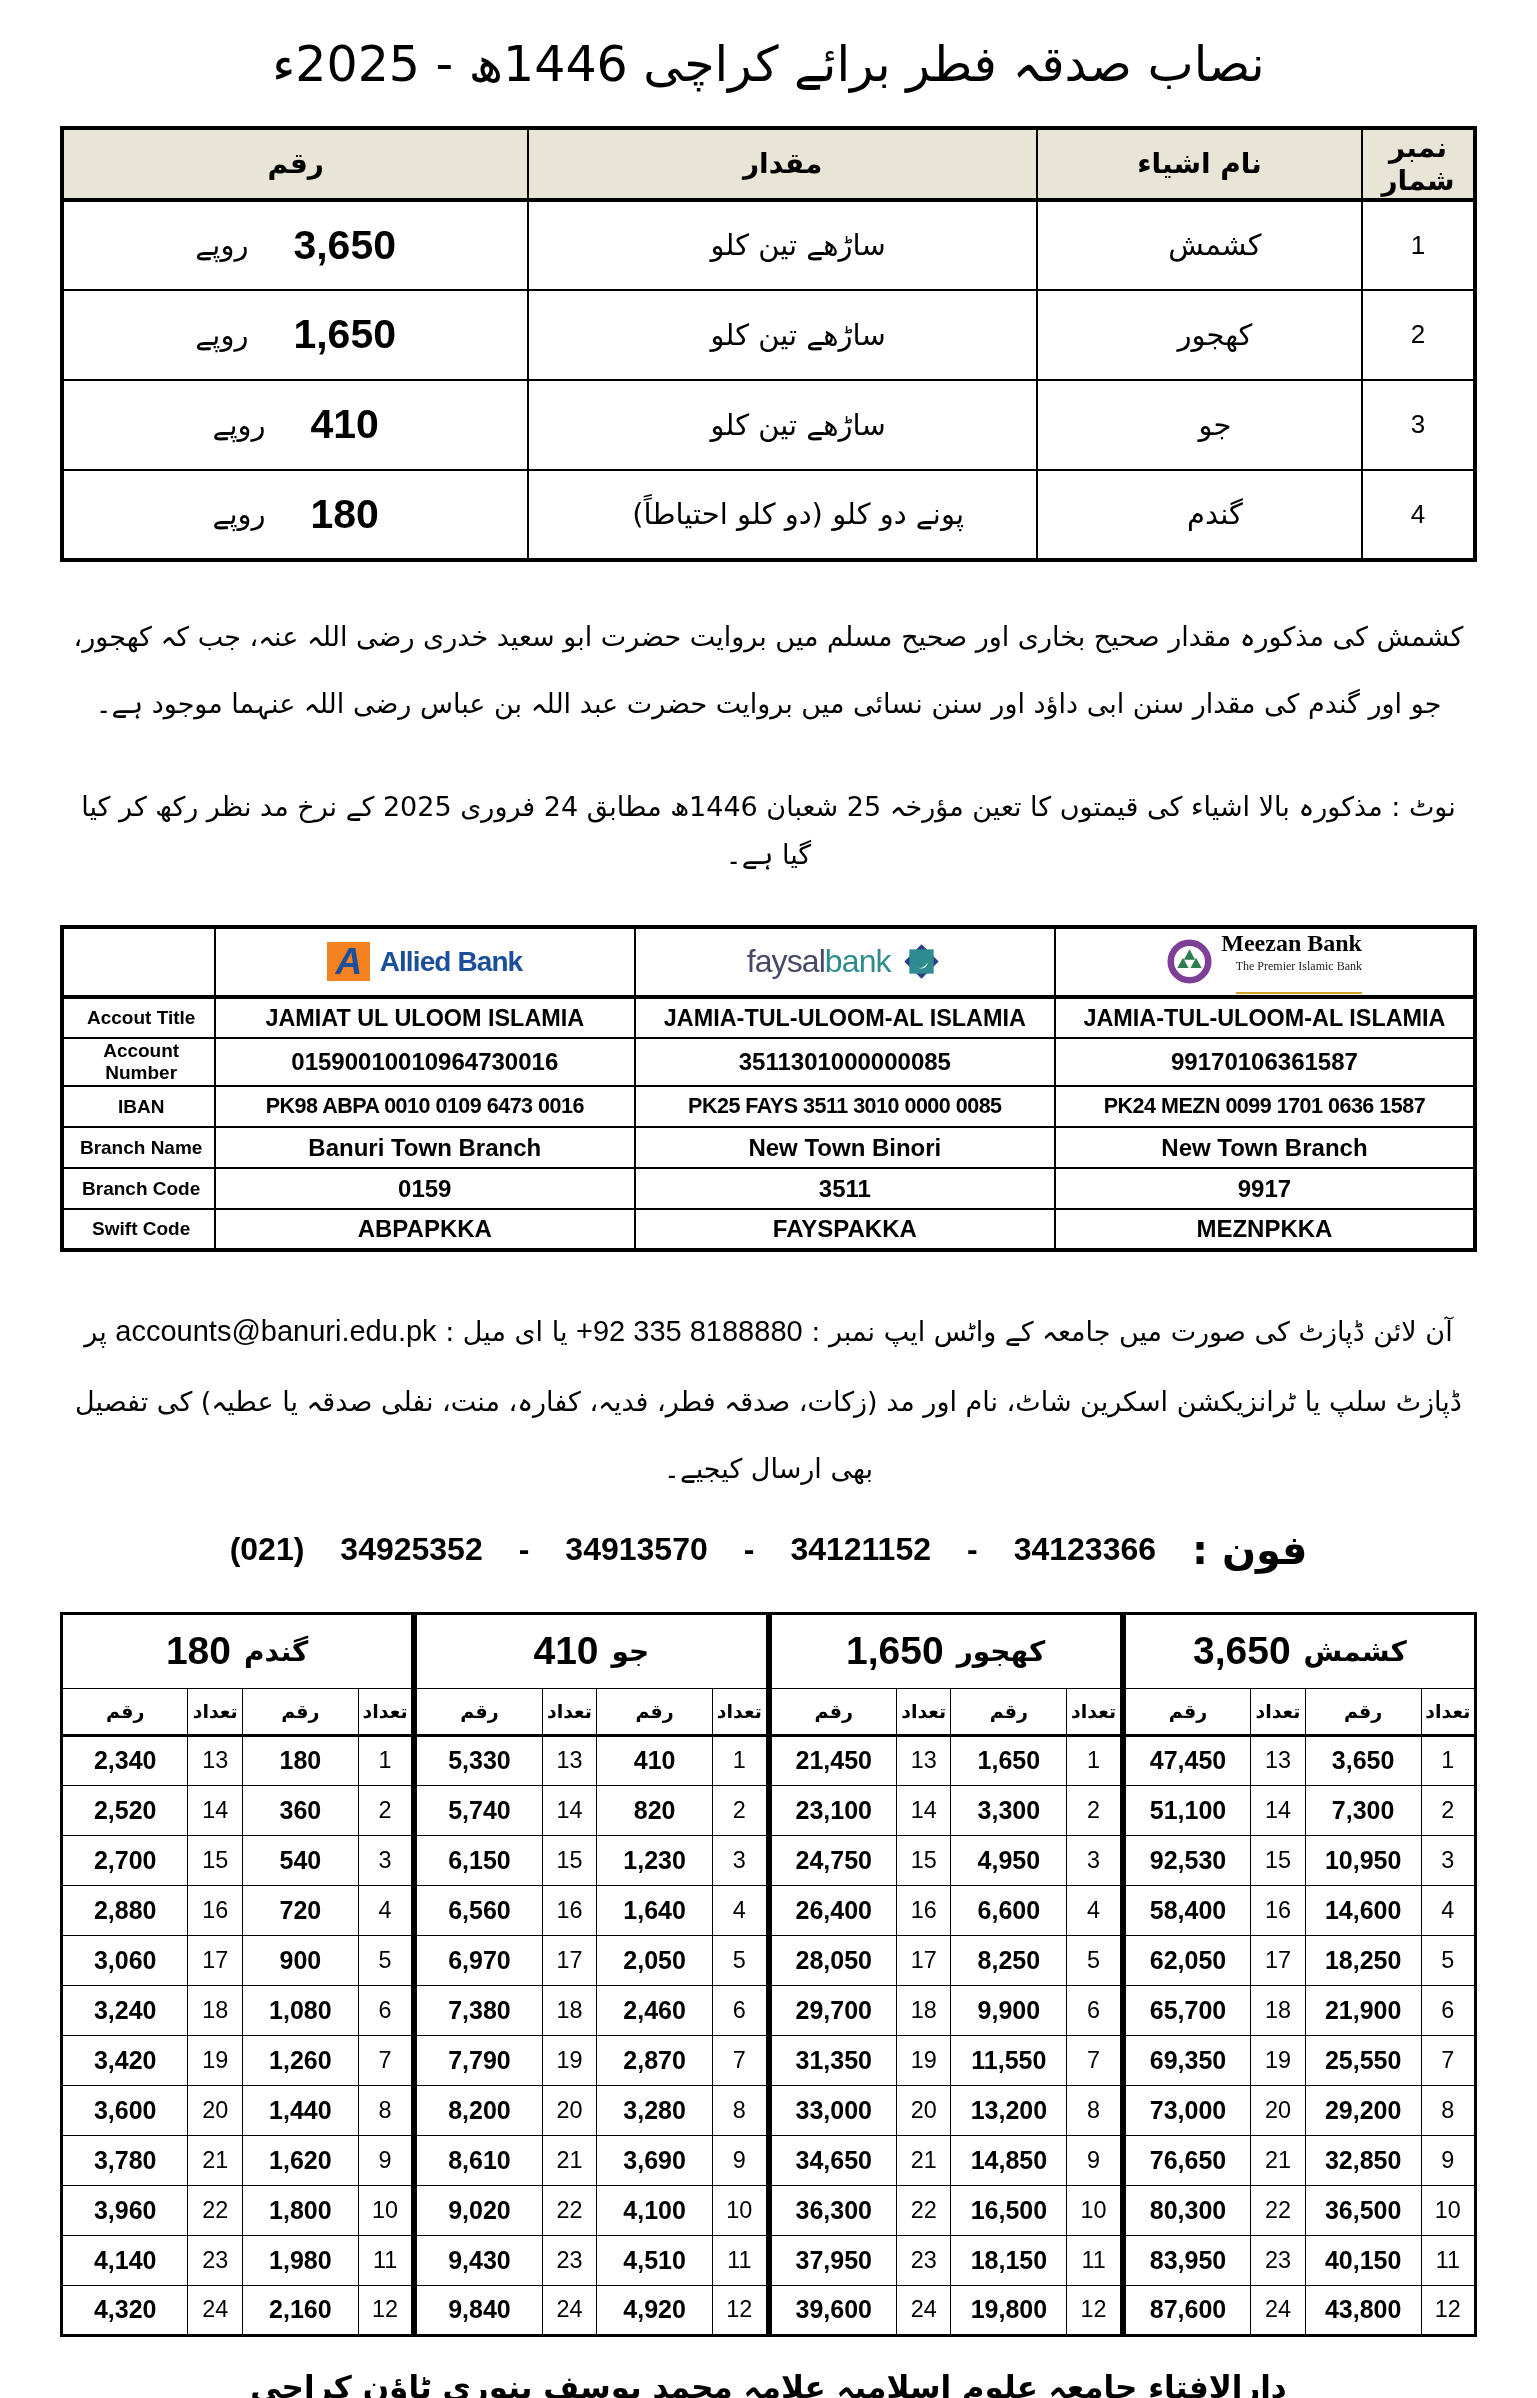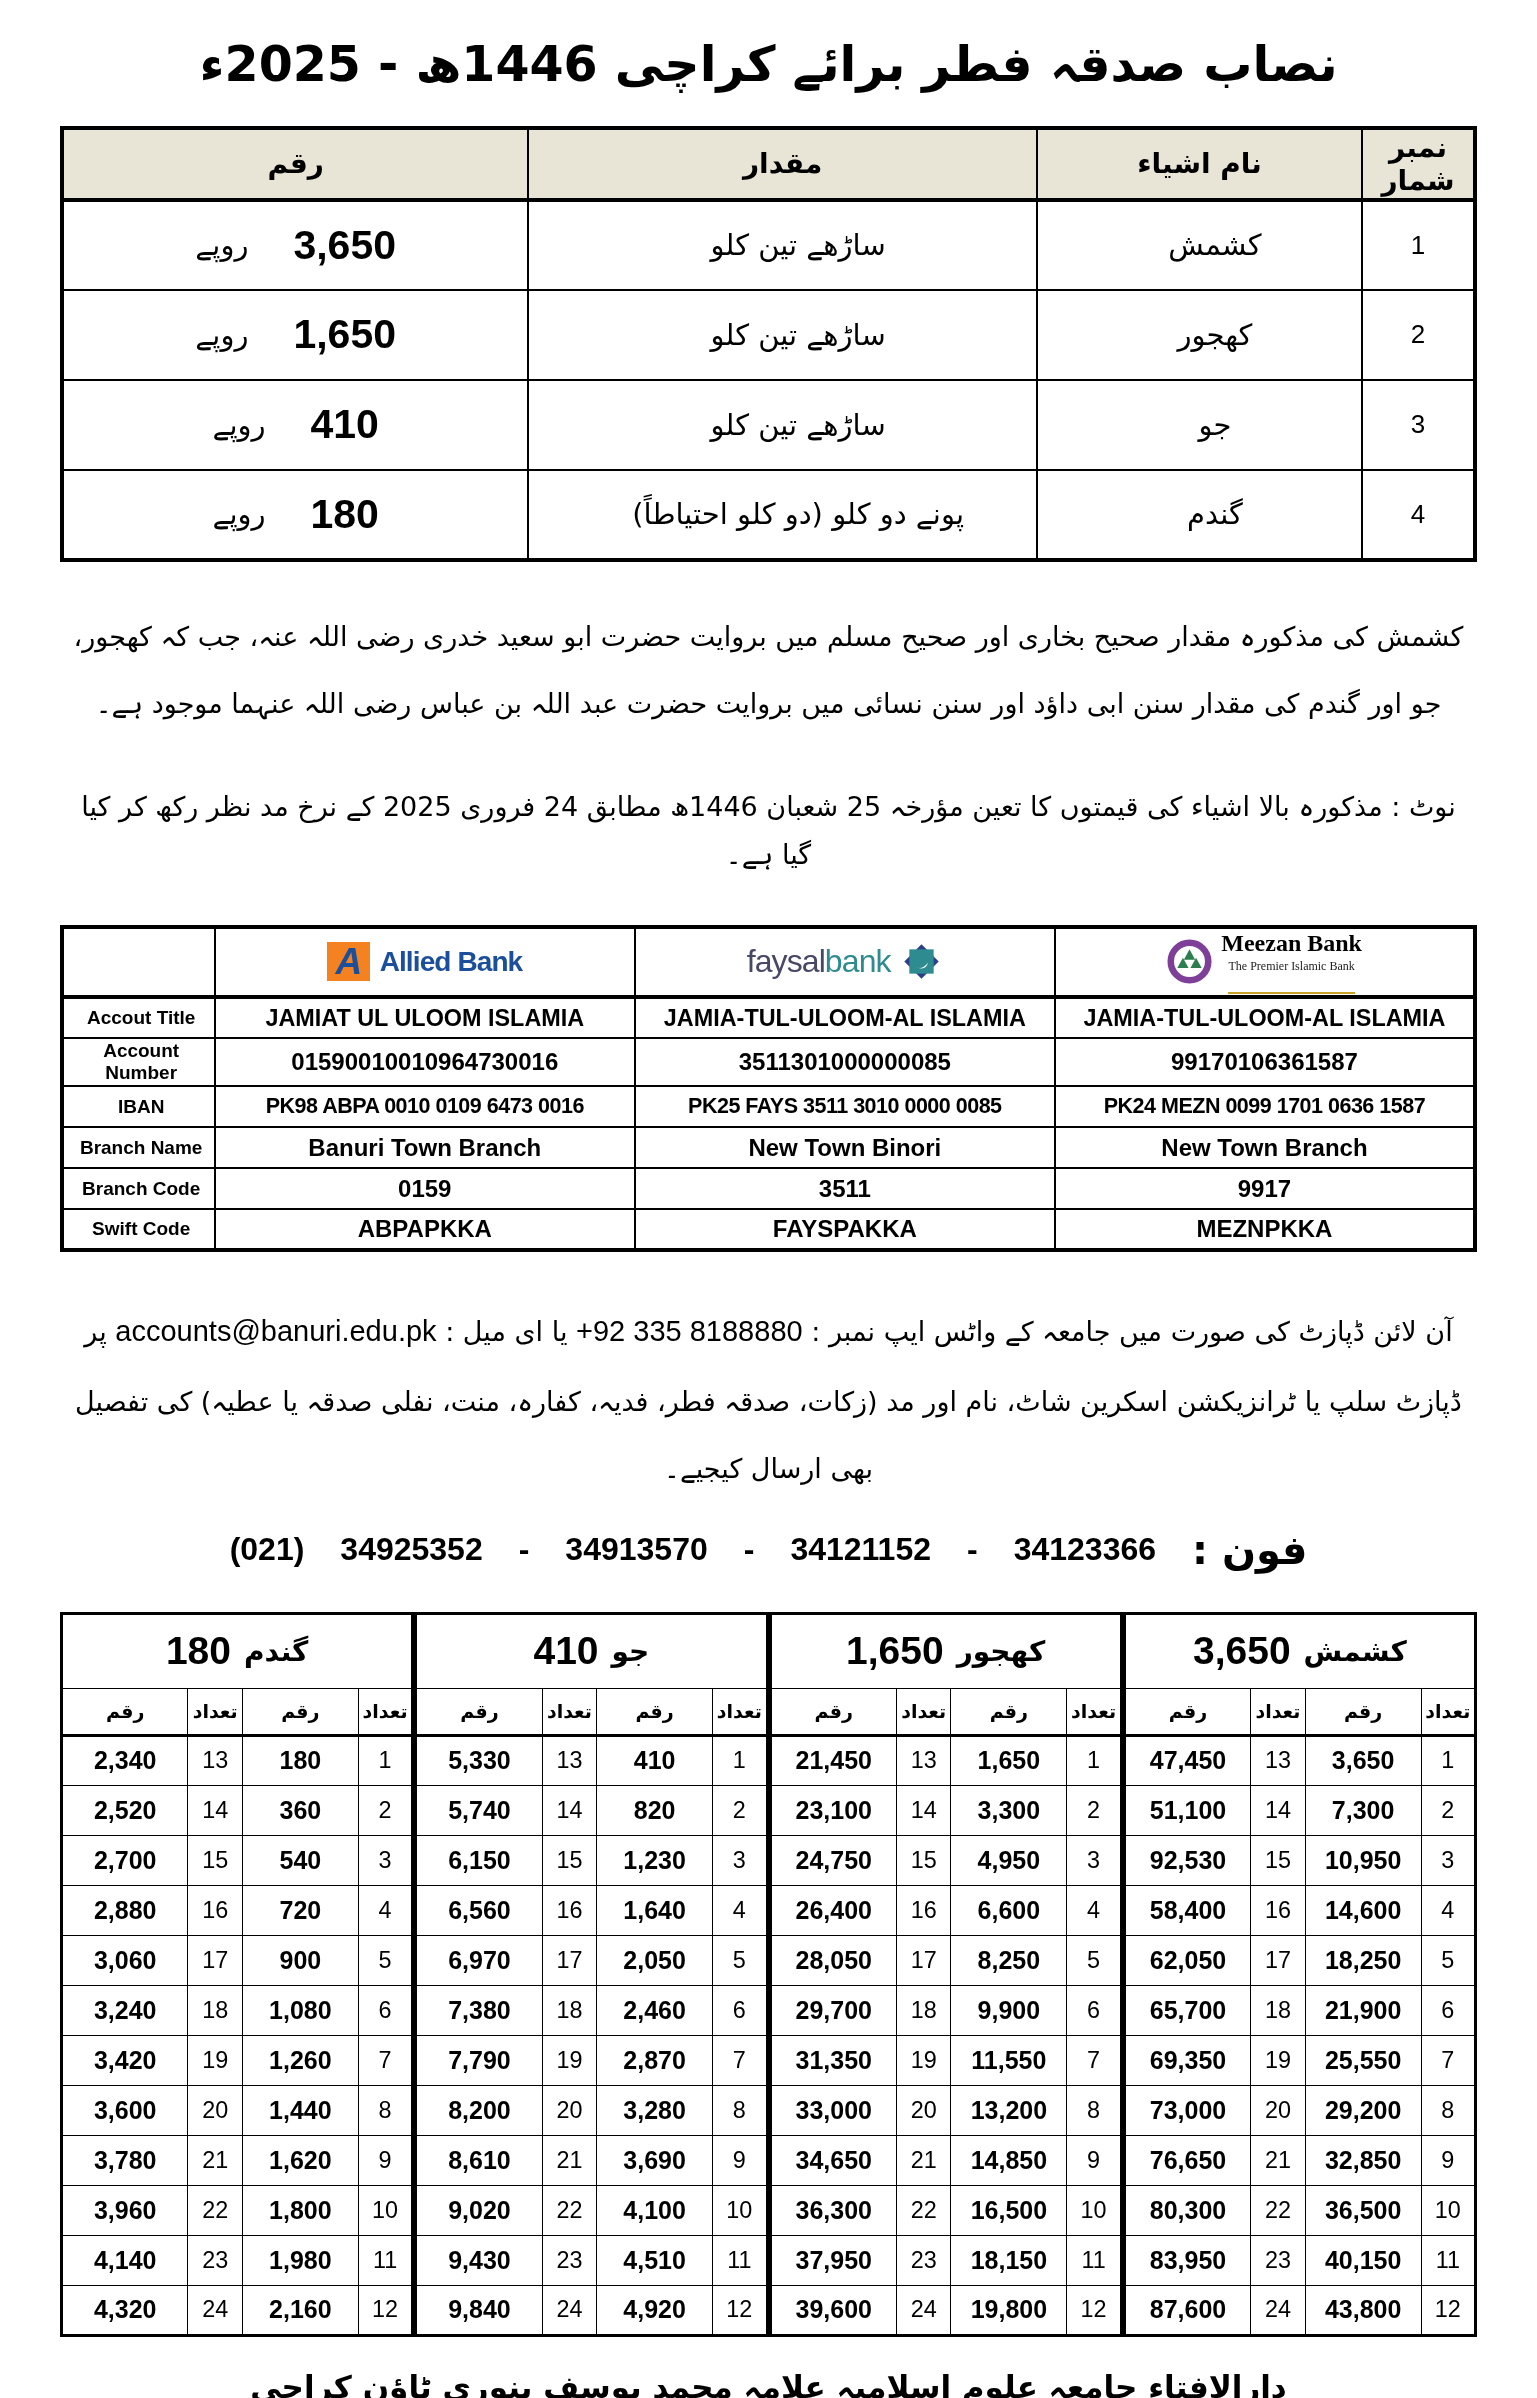--- a/index.html
+++ b/index.html
@@ -7,21 +7,21 @@
   body {
     width:1537px; min-height:2399px;
     font-family:"Liberation Sans", sans-serif;
     color:#000;
   }
   .page { padding:0 60px 37px 60px; }
 
   
   .doc-title {
     margin:28px 0 24px 0; text-align:center;
-    font-size:49px; font-weight:bold; line-height:1.5;
+    font-size:49px; font-weight:normal; line-height:1.5;
     font-family:"DejaVu Sans", sans-serif; direction:rtl;
   }
 
   
   table.rates {
     width:100%; border-collapse:collapse; direction:rtl;
     border:4.7px solid #000; table-layout:fixed;
   }
   table.rates th, table.rates td { border:2.8px solid #000; text-align:center; vertical-align:middle; }
   table.rates thead th {
@@ -61,21 +61,21 @@
 
   .logo { display:flex; align-items:center; justify-content:center; gap:9.4px; }
   .allied-mark {
     display:inline-block; width:43px; height:39px; background:#f58220;
     color:#1b4f9c; font-weight:bold; font-style:italic; font-size:37px; line-height:39px;
     text-align:center; font-family:"Liberation Sans", sans-serif;
   }
   .allied-text { color:#1b4f9c; font-weight:bold; font-size:28px; letter-spacing:-0.9px; }
   .faysal-text1 { color:#474766; font-size:32px; font-weight:normal; letter-spacing:-0.9px; }
   .faysal-text2 { color:#2e8b8f; font-size:32px; font-weight:normal; letter-spacing:-0.9px; }
-  .mz-text { text-align:center; }
+  .mz-text { text-align:right; }
   .mz-name { font-family:"Liberation Serif", serif; font-size:24px; font-weight:bold; line-height:1.1; }
   .mz-tag  { font-family:Liberation Serif, serif; font-size:12px; color:#222; border-bottom:2.8px solid #c9a227; display:inline-block; padding-bottom:18px; }
 
   
   .online {
     margin:43px 5.6px 0 5.6px; text-align:center; direction:rtl;
     font-size:27px; line-height:2.5; font-family:"DejaVu Sans", sans-serif;
   }
   .online .lat { font-family:"Liberation Sans", sans-serif; font-weight:normal; font-size:29px;text-align:right; }
 

